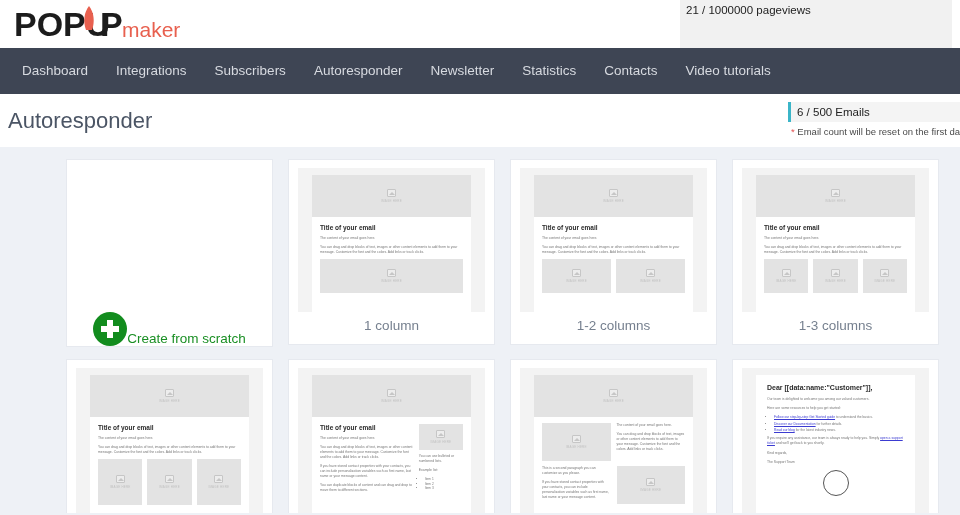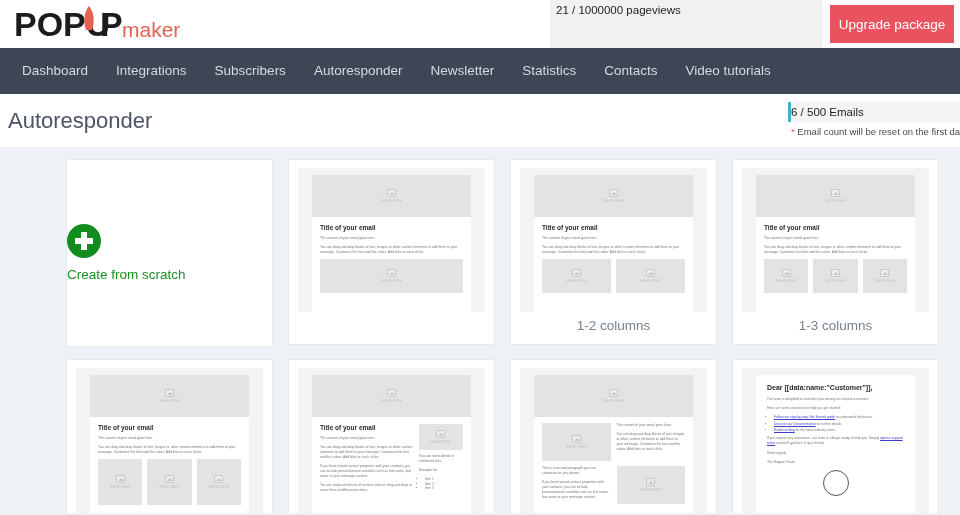--- a/index.html
+++ b/index.html
@@ -107,21 +107,21 @@
     position: absolute;
     right: 0;
     top: 8px;
     width: 172px;
   }
   .email-count {
     border-left: 3px solid #3bb5c8;
     background: #f4f4f4;
     font-size: 11.5px;
     color: #222;
-    padding: 3px 4px 3px 0;
+    padding: 3px 4px 3px 6px;
     line-height: 14px;
   }
   .email-note {
     font-size: 9.5px;
     color: #4a4a4a;
     margin-top: 4px;
     padding-left: 3px;
     white-space: nowrap;
   }
   .email-note .star { color: #e35454; }
@@ -147,22 +147,21 @@
     cursor: pointer;
     position: relative;
   }
   .card.tall { height: 186px; }
   .card.row2 { height: 186px; }
 
   
   .scratch {
     height: 186px;
     display: flex;
-    flex-direction: column;
-    align-items: flex-start;
+    align-items: flex-end;
     justify-content: center;
   }
   .plus-circle {
     width: 34px; height: 34px;
     border-radius: 50%;
     background: #128c1e;
     position: relative;
   }
   .plus-circle::before, .plus-circle::after {
     content: "";
@@ -309,21 +308,20 @@
       <text x="86" y="32" font-family="Liberation Sans, sans-serif" font-size="34" font-weight="bold" fill="#1c1c1c">P</text>
       <path d="M75 2 C80 8, 81 18, 78 26 L72 26 C69 18, 70 8, 75 2 Z" fill="#e8604f"></path>
       <text x="108" y="33" font-family="Liberation Sans, sans-serif" font-size="21" fill="#e8604f">maker</text>
     </svg>
   </div>
 
   <div class="topbar-right">
     <div class="quota-box">
       <div class="quota-count">21 / 1000000 pageviews</div>
     </div>
-    <button class="upgrade-btn">Upgrade package</button>
   </div>
 </div>
 
 <div class="nav">
   <div class="nav-item">Dashboard</div>
   <div class="nav-item">Integrations</div>
   <div class="nav-item">Subscribers</div>
   <div class="nav-item">Autoresponder</div>
   <div class="nav-item">Newsletter</div>
   <div class="nav-item">Statistics</div>
@@ -362,20 +360,21 @@
               <div class="t-p">The content of your email goes here.</div>
               <div class="t-p">You can drag and drop blocks of text, images or other content elements to add them to your message. Customize the font and the colors. Add links or track clicks.</div>
               <div class="ph" style="height:34px">
                 <div class="ph-ico"></div>
                 <div class="ph-txt">IMAGE HERE</div>
               </div>
             </div>
           </div>
         </div>
       </div>
+      <div class="card-label">1 column</div>
     </div>
 
     <div class="card tall">
       <div class="thumb-wrap">
         <div class="thumb">
           <div class="thumb-inner">
             <div class="ph ph-hero">
               <div class="ph-ico"></div>
               <div class="ph-txt">IMAGE HERE</div>
             </div>

